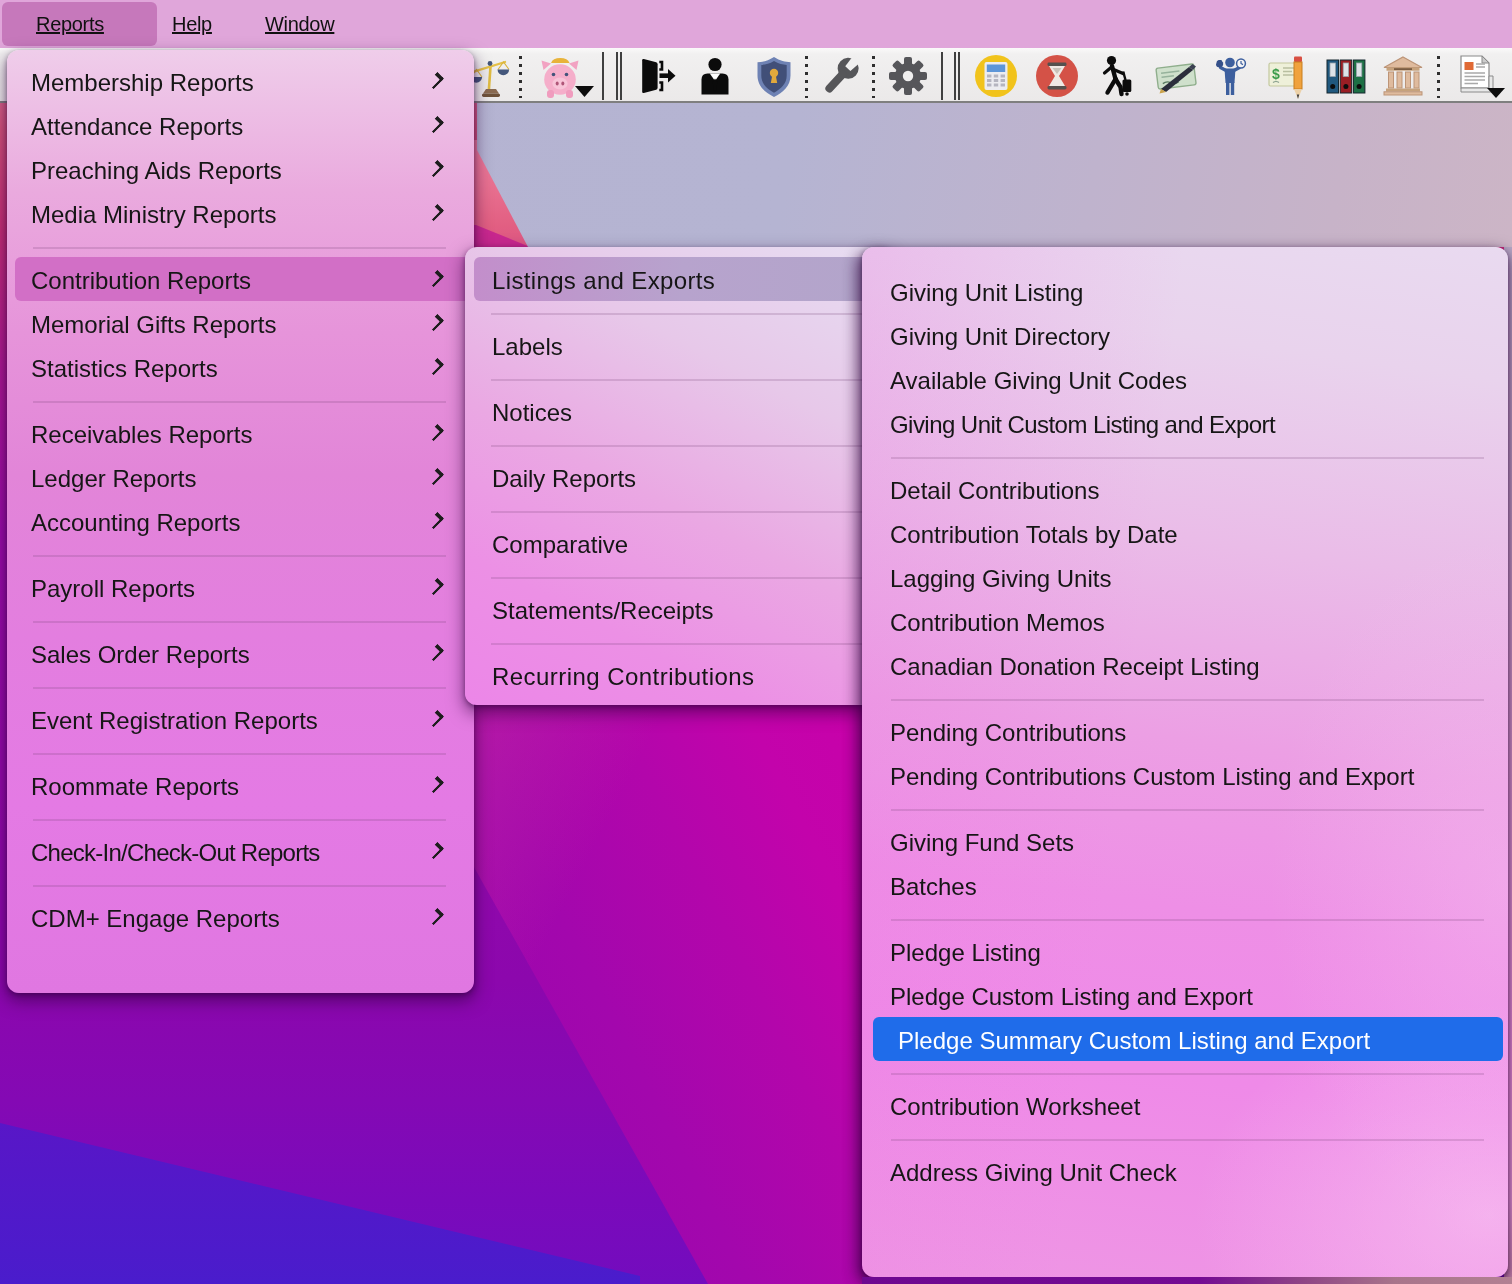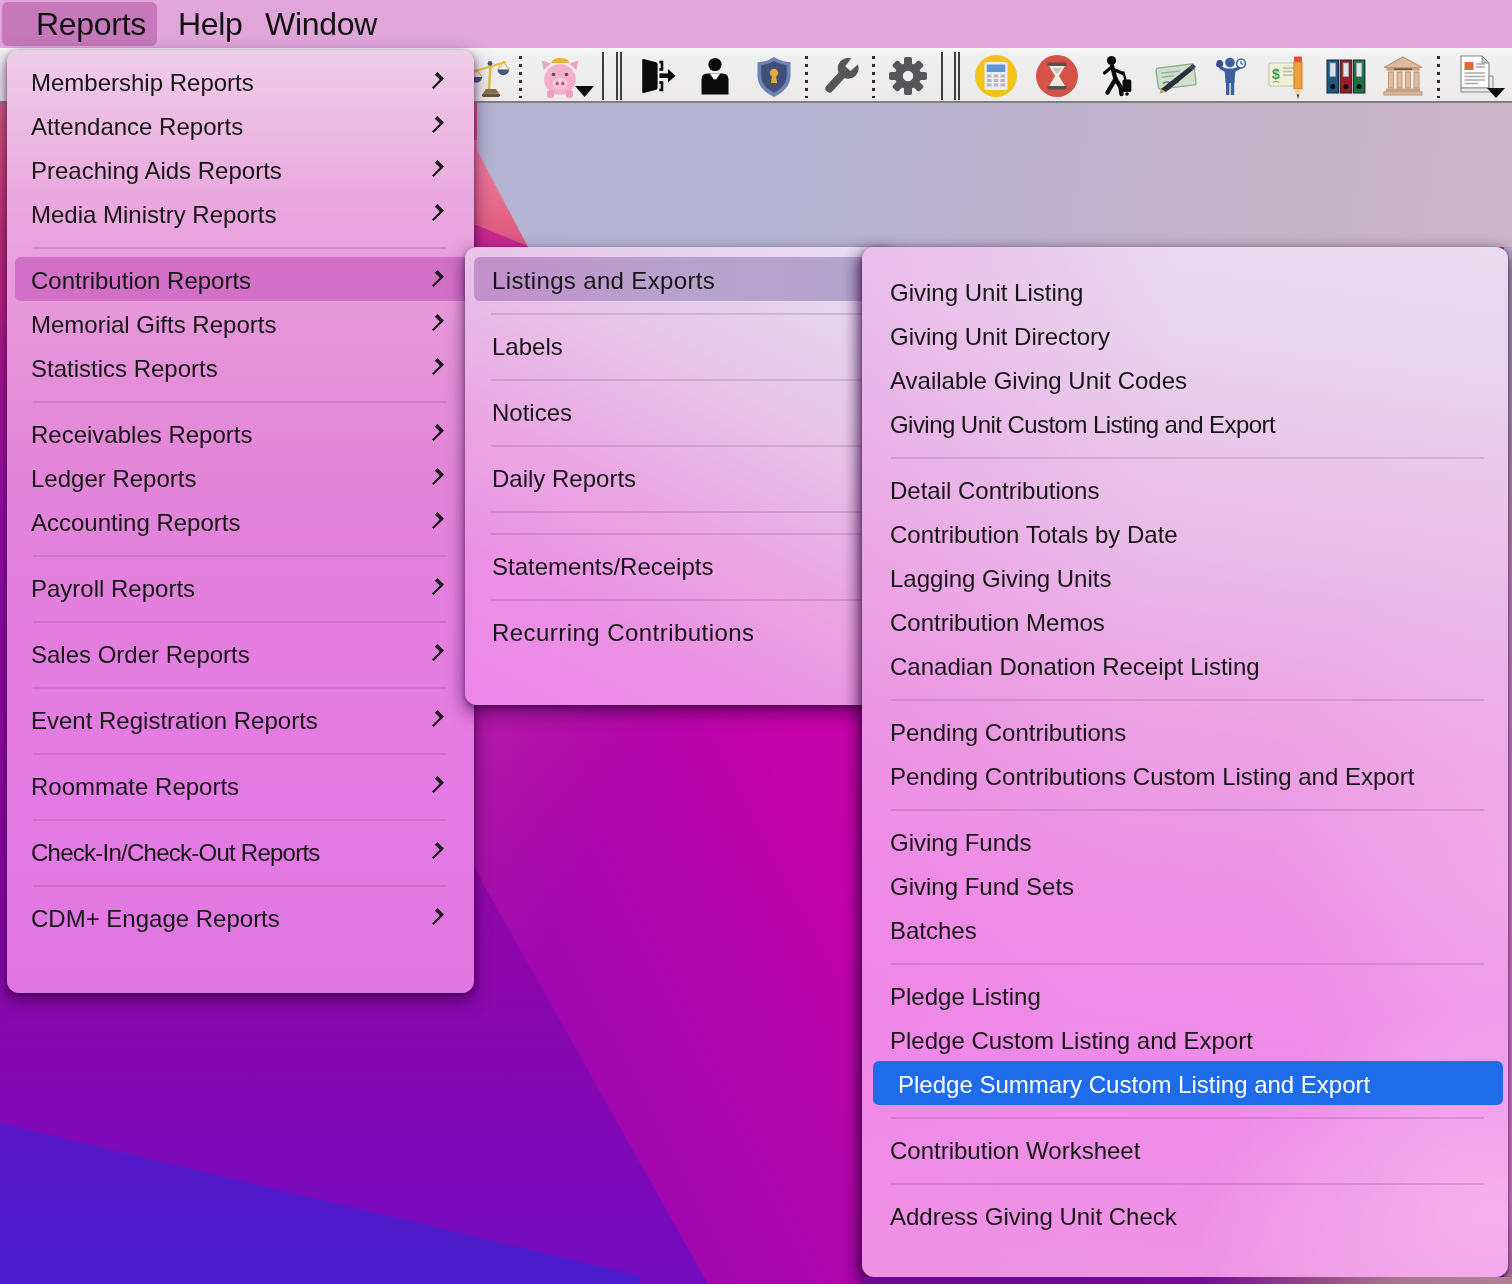--- a/index.html
+++ b/index.html
@@ -26,21 +26,21 @@
     background:linear-gradient(100deg, #b4b3d1 0%, #b5b4d2 52%, #bfb3cd 72%, #c7b3c8 88%, #ccb5c6 100%);
     clip-path:polygon(477px 0, 1512px 0, 1512px 144px, 528px 144px, 477px 47px); }
   #botstrip { left:862px; top:1277px; width:650px; height:7px; z-index:13;
     background:linear-gradient(to right, #6d0890 0%, #740b93 52%, #8f4585 68%, #a8758b 82%, #b28092 100%); }
   #rightstrip { left:1504px; top:247px; width:8px; height:1037px;
     background:linear-gradient(to bottom, #b7a7c5 0%, #c4a4c6 25%, #d898cc 50%, #e88fd8 78%, #e898d8 92%, #c787a8 100%); }
 
   
   #menubar { left:0; top:0; width:1512px; height:48px; background:#e0a6da; }
   #mb-hl { left:2px; top:2px; width:155px; height:44px; background:#c678bb; border-radius:6px; }
-  .mbt { position:absolute; top:0; height:48px; line-height:49px; font-size:32px; color:#111; letter-spacing:-0.3px; }
+  .mbt { position:absolute; top:0; height:48px; line-height:49px; font-size:20px; color:#111; letter-spacing:-0.3px;text-decoration:underline; }
 
   
   #toolbar { left:0; top:48px; width:1512px; height:55px;
     background:linear-gradient(to bottom, #fbfafa 0, #f1f0f0 6px, #ebe9e9 100%);
     border-bottom:2px solid #7f7f7f; }
   .tsep-dot { position:absolute; top:56px; width:3px; height:42px;
     background:repeating-linear-gradient(to bottom, #2e2e2e 0 3px, rgba(0,0,0,0) 3px 8px); }
   .tsep-bar { position:absolute; top:52px; width:3px; height:48px; background:#3f3f3f; }
   .ticon { position:absolute; top:54px; }
 
@@ -297,21 +297,21 @@
       <rect x="10.5" y="8" width="9" height="8" fill="#e06a35"></rect>
       <path d="M22 10 H31 M22 13 H31 M10.5 19 H31 M10.5 22.5 H31 M10.5 26 H31 M10.5 29.5 H24" stroke="#a9a9a9" stroke-width="1.4"></path>
       <path d="M35 22 L35 34 L7 34 L7 38 L39 38 L39 22 Z" fill="#e8e8e8" stroke="#8a8a8a" stroke-width="1"></path>
       <path d="M33 34 L51 34 L42 44 Z" fill="#0d0d0d"></path>
     </svg>
   </div>
 
   <div id="menubar" class="abs">
     <div id="mb-hl" class="abs"></div>
     <span class="mbt" style="left:36px;">Reports</span>
-    <span class="mbt" style="left:172px;margin-left:6px;">Help</span>
+    <span class="mbt" style="left:172px;">Help</span>
     <span class="mbt" style="left:265px;">Window</span>
   </div>
 
   <div id="menu1" class="menu">
     <div class="mi">Membership Reports<i class="chev"></i></div>
     <div class="mi">Attendance Reports<i class="chev"></i></div>
     <div class="mi">Preaching Aids Reports<i class="chev"></i></div>
     <div class="mi">Media Ministry Reports<i class="chev"></i></div>
     <div class="sep"></div>
     <div class="mi"><span class="hl"></span><span style="position:relative">Contribution Reports</span><i class="chev"></i></div>
@@ -337,20 +337,21 @@
 
   <div id="menu2" class="menu">
     <div class="mi"><span class="hl"></span><span style="position:relative;letter-spacing:0.35px">Listings and Exports</span><i class="chev"></i></div>
     <div class="sep"></div>
     <div class="mi">Labels<i class="chev"></i></div>
     <div class="sep"></div>
     <div class="mi">Notices<i class="chev"></i></div>
     <div class="sep"></div>
     <div class="mi">Daily Reports<i class="chev"></i></div>
     <div class="sep"></div>
+    <div class="mi">Comparative<i class="chev"></i></div>
     <div class="sep"></div>
     <div class="mi">Statements/Receipts<i class="chev"></i></div>
     <div class="sep"></div>
     <div class="mi" style="letter-spacing:0.45px">Recurring Contributions<i class="chev"></i></div>
   </div>
 
   <div id="menu3" class="menu">
     <div class="mi">Giving Unit Listing</div>
     <div class="mi">Giving Unit Directory</div>
     <div class="mi">Available Giving Unit Codes</div>
@@ -358,21 +359,20 @@
     <div class="sep"></div>
     <div class="mi">Detail Contributions</div>
     <div class="mi">Contribution Totals by Date</div>
     <div class="mi">Lagging Giving Units</div>
     <div class="mi">Contribution Memos</div>
     <div class="mi">Canadian Donation Receipt Listing</div>
     <div class="sep"></div>
     <div class="mi">Pending Contributions</div>
     <div class="mi">Pending Contributions Custom Listing and Export</div>
     <div class="sep"></div>
-    <div class="mi">Giving Funds</div>
     <div class="mi">Giving Fund Sets</div>
     <div class="mi">Batches</div>
     <div class="sep"></div>
     <div class="mi">Pledge Listing</div>
     <div class="mi">Pledge Custom Listing and Export</div>
     <div class="mi"><span class="hl"></span><span class="wtxt" style="position:relative">Pledge Summary Custom Listing and Export</span></div>
     <div class="sep"></div>
     <div class="mi">Contribution Worksheet</div>
     <div class="sep"></div>
     <div class="mi">Address Giving Unit Check</div>

